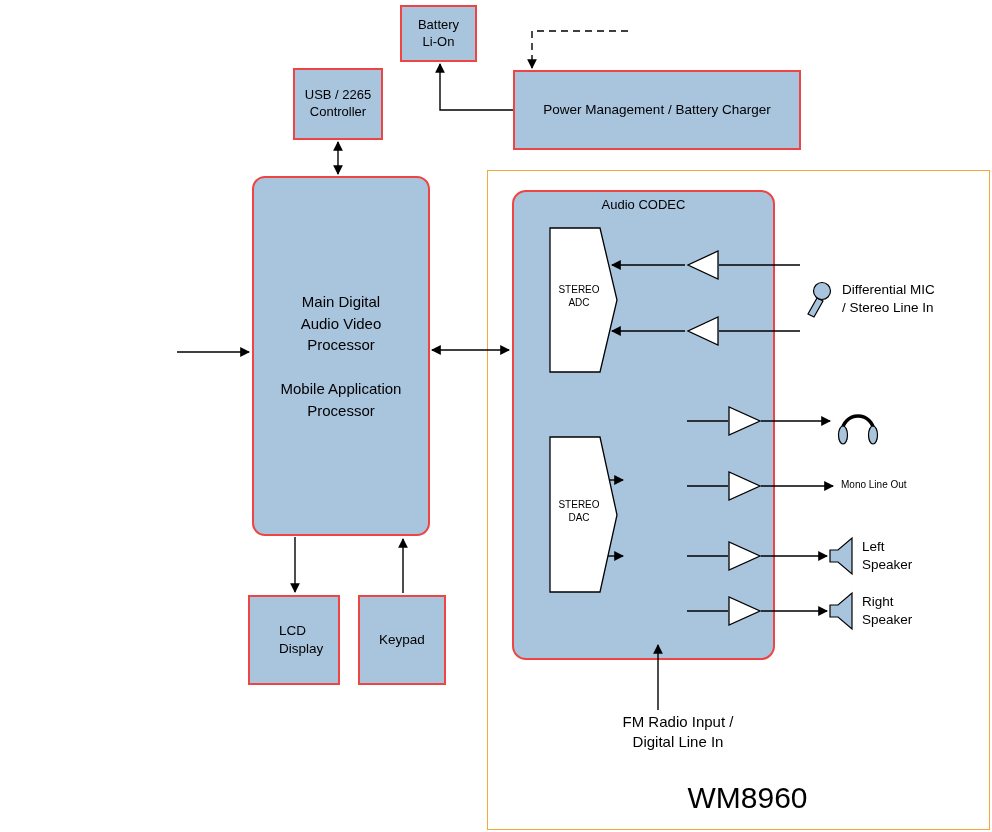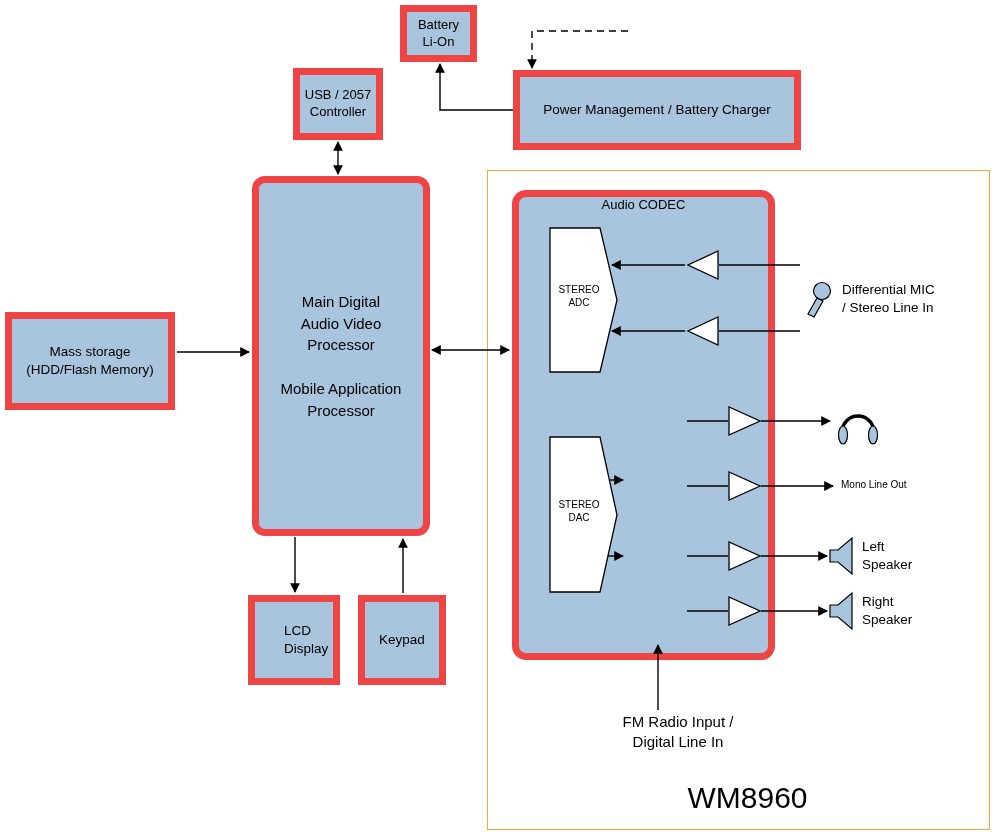--- a/index.html
+++ b/index.html
@@ -1,19 +1,19 @@
 <!DOCTYPE html>
 <html style="--node-fill: #A9C4DD; --node-border: #000000; --wm8960-border: #F5A93C; --background: #FFFFFF;"><head>
 <meta charset="utf-8">
 <style>
   * { box-sizing: border-box; }
   html, body { margin: 0; padding: 0; background: #fff; }
   body { font-family: "Liberation Sans", sans-serif; color: #000; }
   .canvas { position: relative; width: 992px; height: 832px; background: #fff; overflow: hidden; }
-  .box { position: absolute; border: 7px solid #ef4444; display: flex; align-items: center; justify-content: center; text-align: center; }
+  .box { position: absolute; border: 2px solid #ef4444; display: flex; align-items: center; justify-content: center; text-align: center; }
   .blue { background: var(--node-fill, #A9C4DD); }
   .rounded { border-radius: 13px; }
   .lbl { white-space: pre-line; line-height: 1.3; }
   .txt { position: absolute; white-space: pre-line; line-height: 1.3; }
   .overlay { position: absolute; left: 0; top: 0; width: 992px; height: 832px; pointer-events: none; }
   .wire { stroke: #000; stroke-width: 1.4; fill: none; }
   .dashed { stroke-dasharray: 7 5; }
   .white-shape { fill: #fff; stroke: #000; stroke-width: 1.3; }
   .icon-shape { fill: var(--node-fill, #A9C4DD); stroke: #000; stroke-width: 1.2; }
 </style>
@@ -23,42 +23,38 @@
 <div class="canvas">
 
   <div class="box" style="left:487px; top:170px; width:503px; height:660px; border:1.5px solid var(--wm8960-border, #F5A93C); background:#fff;"></div>
 
   <div class="box blue" style="left:400px; top:5px; width:77px; height:57px; font-size:13px;">
     <span class="lbl">Battery
 Li-On</span>
   </div>
 
   <div class="box blue" style="left:293px; top:68px; width:90px; height:72px; font-size:13px;">
-    <span class="lbl">USB / 2057
+    <span class="lbl">USB / 2265
 Controller</span>
   </div>
 
   <div class="box blue" style="left:513px; top:70px; width:288px; height:80px; font-size:13.5px;">
     <span class="lbl">Power Management / Battery Charger</span>
   </div>
 
 
   <div class="box blue rounded" style="left:252px; top:176px; width:178px; height:360px; font-size:15px;">
     <span class="lbl" style="line-height:1.45;">Main Digital
 Audio Video
 Processor
 
 Mobile Application
 Processor</span>
   </div>
 
-  <div class="box blue" style="left:5px; top:312px; width:170px; height:98px; font-size:13.5px;">
-    <span class="lbl">Mass storage
-(HDD/Flash Memory)</span>
-  </div>
 
   <div class="box blue" style="left:248px; top:595px; width:92px; height:90px; font-size:13.5px; justify-content:flex-start; padding-left:29px; text-align:left;">
     <span class="lbl">LCD
 Display</span>
   </div>
 
   <div class="box blue" style="left:358px; top:595px; width:88px; height:90px; font-size:13.5px;">
     <span class="lbl">Keypad</span>
   </div>
 

